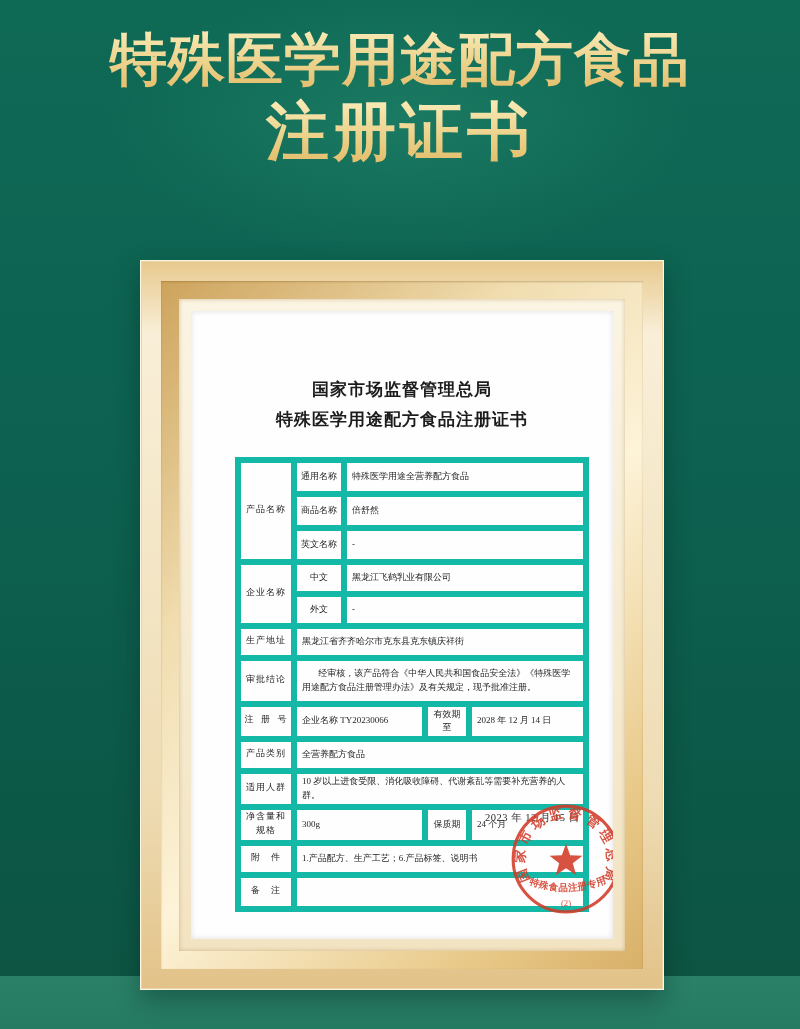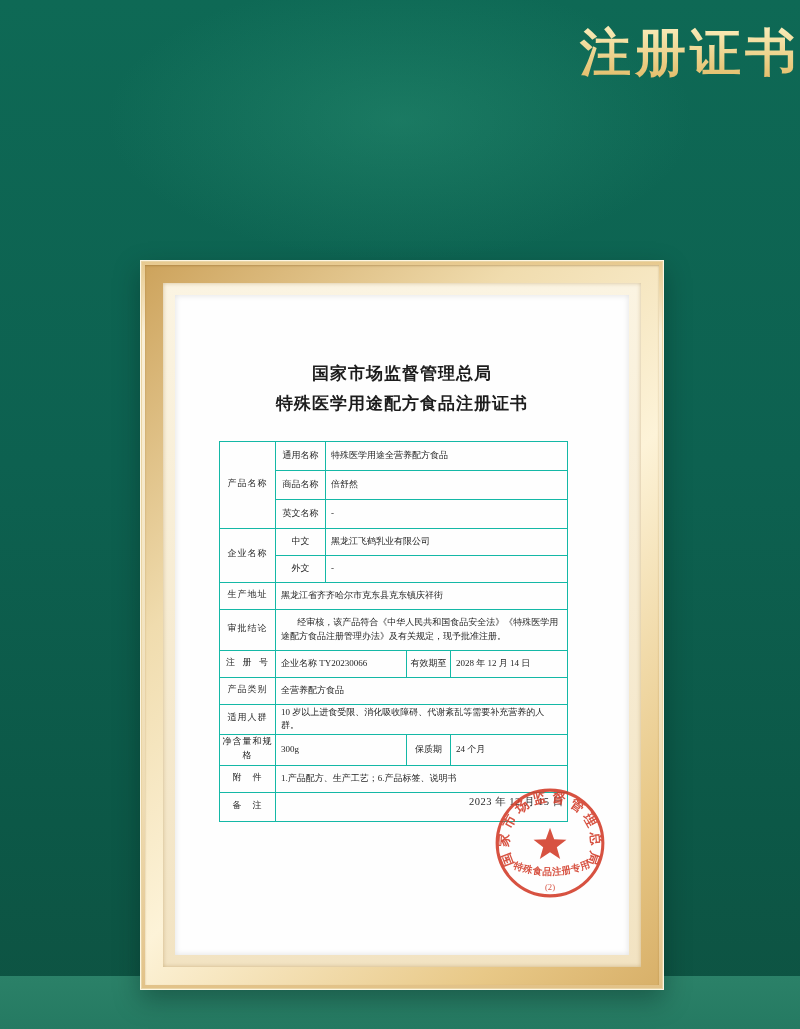--- a/index.html
+++ b/index.html
@@ -8,61 +8,62 @@
     background:linear-gradient(180deg,#0e6955 0%,#0d6150 45%,#0c5847 80%,#0e5342 100%);}
   .glow{position:absolute;left:0;top:0;width:800px;height:420px;pointer-events:none;
     background:radial-gradient(ellipse 420px 200px at 50% 120px,rgba(60,170,135,.28),rgba(60,170,135,0) 70%);}
   .floor{position:absolute;left:0;top:976px;width:800px;height:53px;
     background:linear-gradient(180deg,#2b8168,#257a62);}
   
   .hdr{position:absolute;left:0;top:24px;width:800px;text-align:center;}
   .hdr .l1{font-size:57px;font-weight:bold;letter-spacing:1px;line-height:1.25;
     background:linear-gradient(180deg,#f8e9b4 10%,#ecd28b 55%,#e2ba66 100%);
     -webkit-background-clip:text;background-clip:text;color:transparent;}
-  .hdr .l2{font-size:51px;font-weight:bold;letter-spacing:4px;line-height:1.15;
+  .hdr .l2{font-size:63px;font-weight:bold;letter-spacing:4px;line-height:1.15;
     background:linear-gradient(180deg,#f8e9b4 10%,#ecd28b 55%,#e2ba66 100%);
-    -webkit-background-clip:text;background-clip:text;color:transparent;text-align:right;}
+    -webkit-background-clip:text;background-clip:text;color:transparent;}
   
   .frame{position:absolute;left:140px;top:260px;width:524px;height:730px;box-sizing:border-box;
-    padding:4px;border:1px solid #fdf6e3;
+    padding:20px;border:1px solid #fdf6e3;
     background:linear-gradient(180deg,#e7c98e 0%,#f9efd8 10%,#f3e5c4 45%,#eedbb2 75%,#e3c econ 100%);
     background:linear-gradient(180deg,#e7c98e 0%,#f9efd8 10%,#f3e5c4 45%,#eedbb2 75%,#e2c288 100%);
     box-shadow:0 10px 24px rgba(0,30,22,.35), inset 0 0 0 1px #e9d4a4;}
   .bevel{width:100%;height:100%;box-sizing:border-box;padding:18px;
     background:linear-gradient(135deg,#cda35c 0%,#f0dcae 30%,#fdf3d8 55%,#e8c887 85%,#d8b069 100%);
     box-shadow:inset 0 1px 2px rgba(120,80,20,.35);}
   .mat{width:100%;height:100%;box-sizing:border-box;padding:12px;
     background:linear-gradient(180deg,#fbf4e2,#f2e3c2);
     box-shadow:inset 0 0 4px rgba(150,110,40,.4);}
   .paper{position:relative;width:100%;height:100%;background:#fefefe;
     box-shadow:inset 0 0 6px rgba(0,0,0,.12);overflow:hidden;
     font-family:"Liberation Serif",serif;color:#222;}
   
   .cert-titles{padding-top:64px;text-align:center;}
   .cert-titles .t1,.cert-titles .t2{font-size:17px;font-weight:bold;line-height:1.75;color:#1c1c1c;letter-spacing:1px;}
   table.cert{border-collapse:collapse;margin:22px 0 0 44px;width:348px;table-layout:fixed;
     font-size:9px;color:#1f1f1f;}
-  table.cert td{border:1px solid #14b8a6;padding:1px 5px;vertical-align:middle;
+  table.cert td{border:6px solid #14b8a6;padding:1px 5px;vertical-align:middle;
     height:24px;line-height:1.55;overflow:hidden;}
   table.cert td.lbl{text-align:center;letter-spacing:1px;padding:1px 2px;font-family:Liberation Mono, monospace;}
   table.cert td.sub{text-align:center;padding:1px 2px;}
   table.cert tr.h28 td{height:26px;}
   table.cert tr.tall td{height:38px;}
   td.indent{text-indent:1.8em;font-family:Liberation Serif, serif;}
   .issue-date{position:absolute;left:294px;top:500px;font-size:10.5px;color:#2b2b2b;z-index:1;letter-spacing:.5px;}
   .stamp{position:absolute;left:314px;top:487px;width:122px;height:122px;z-index:2;opacity:.88;}
 </style>
 </head>
 <body>
 
 <div class="scene">
   <div class="glow"></div>
   <div class="floor"></div>
 
   <div class="hdr">
+    <div class="l1">特殊医学用途配方食品</div>
     <div class="l2">注册证书</div>
   </div>
 
   <div class="frame">
     <div class="bevel">
       <div class="mat">
         <div class="paper">
 
           <div class="cert-titles">
             <div class="t1">国家市场监督管理总局</div>

